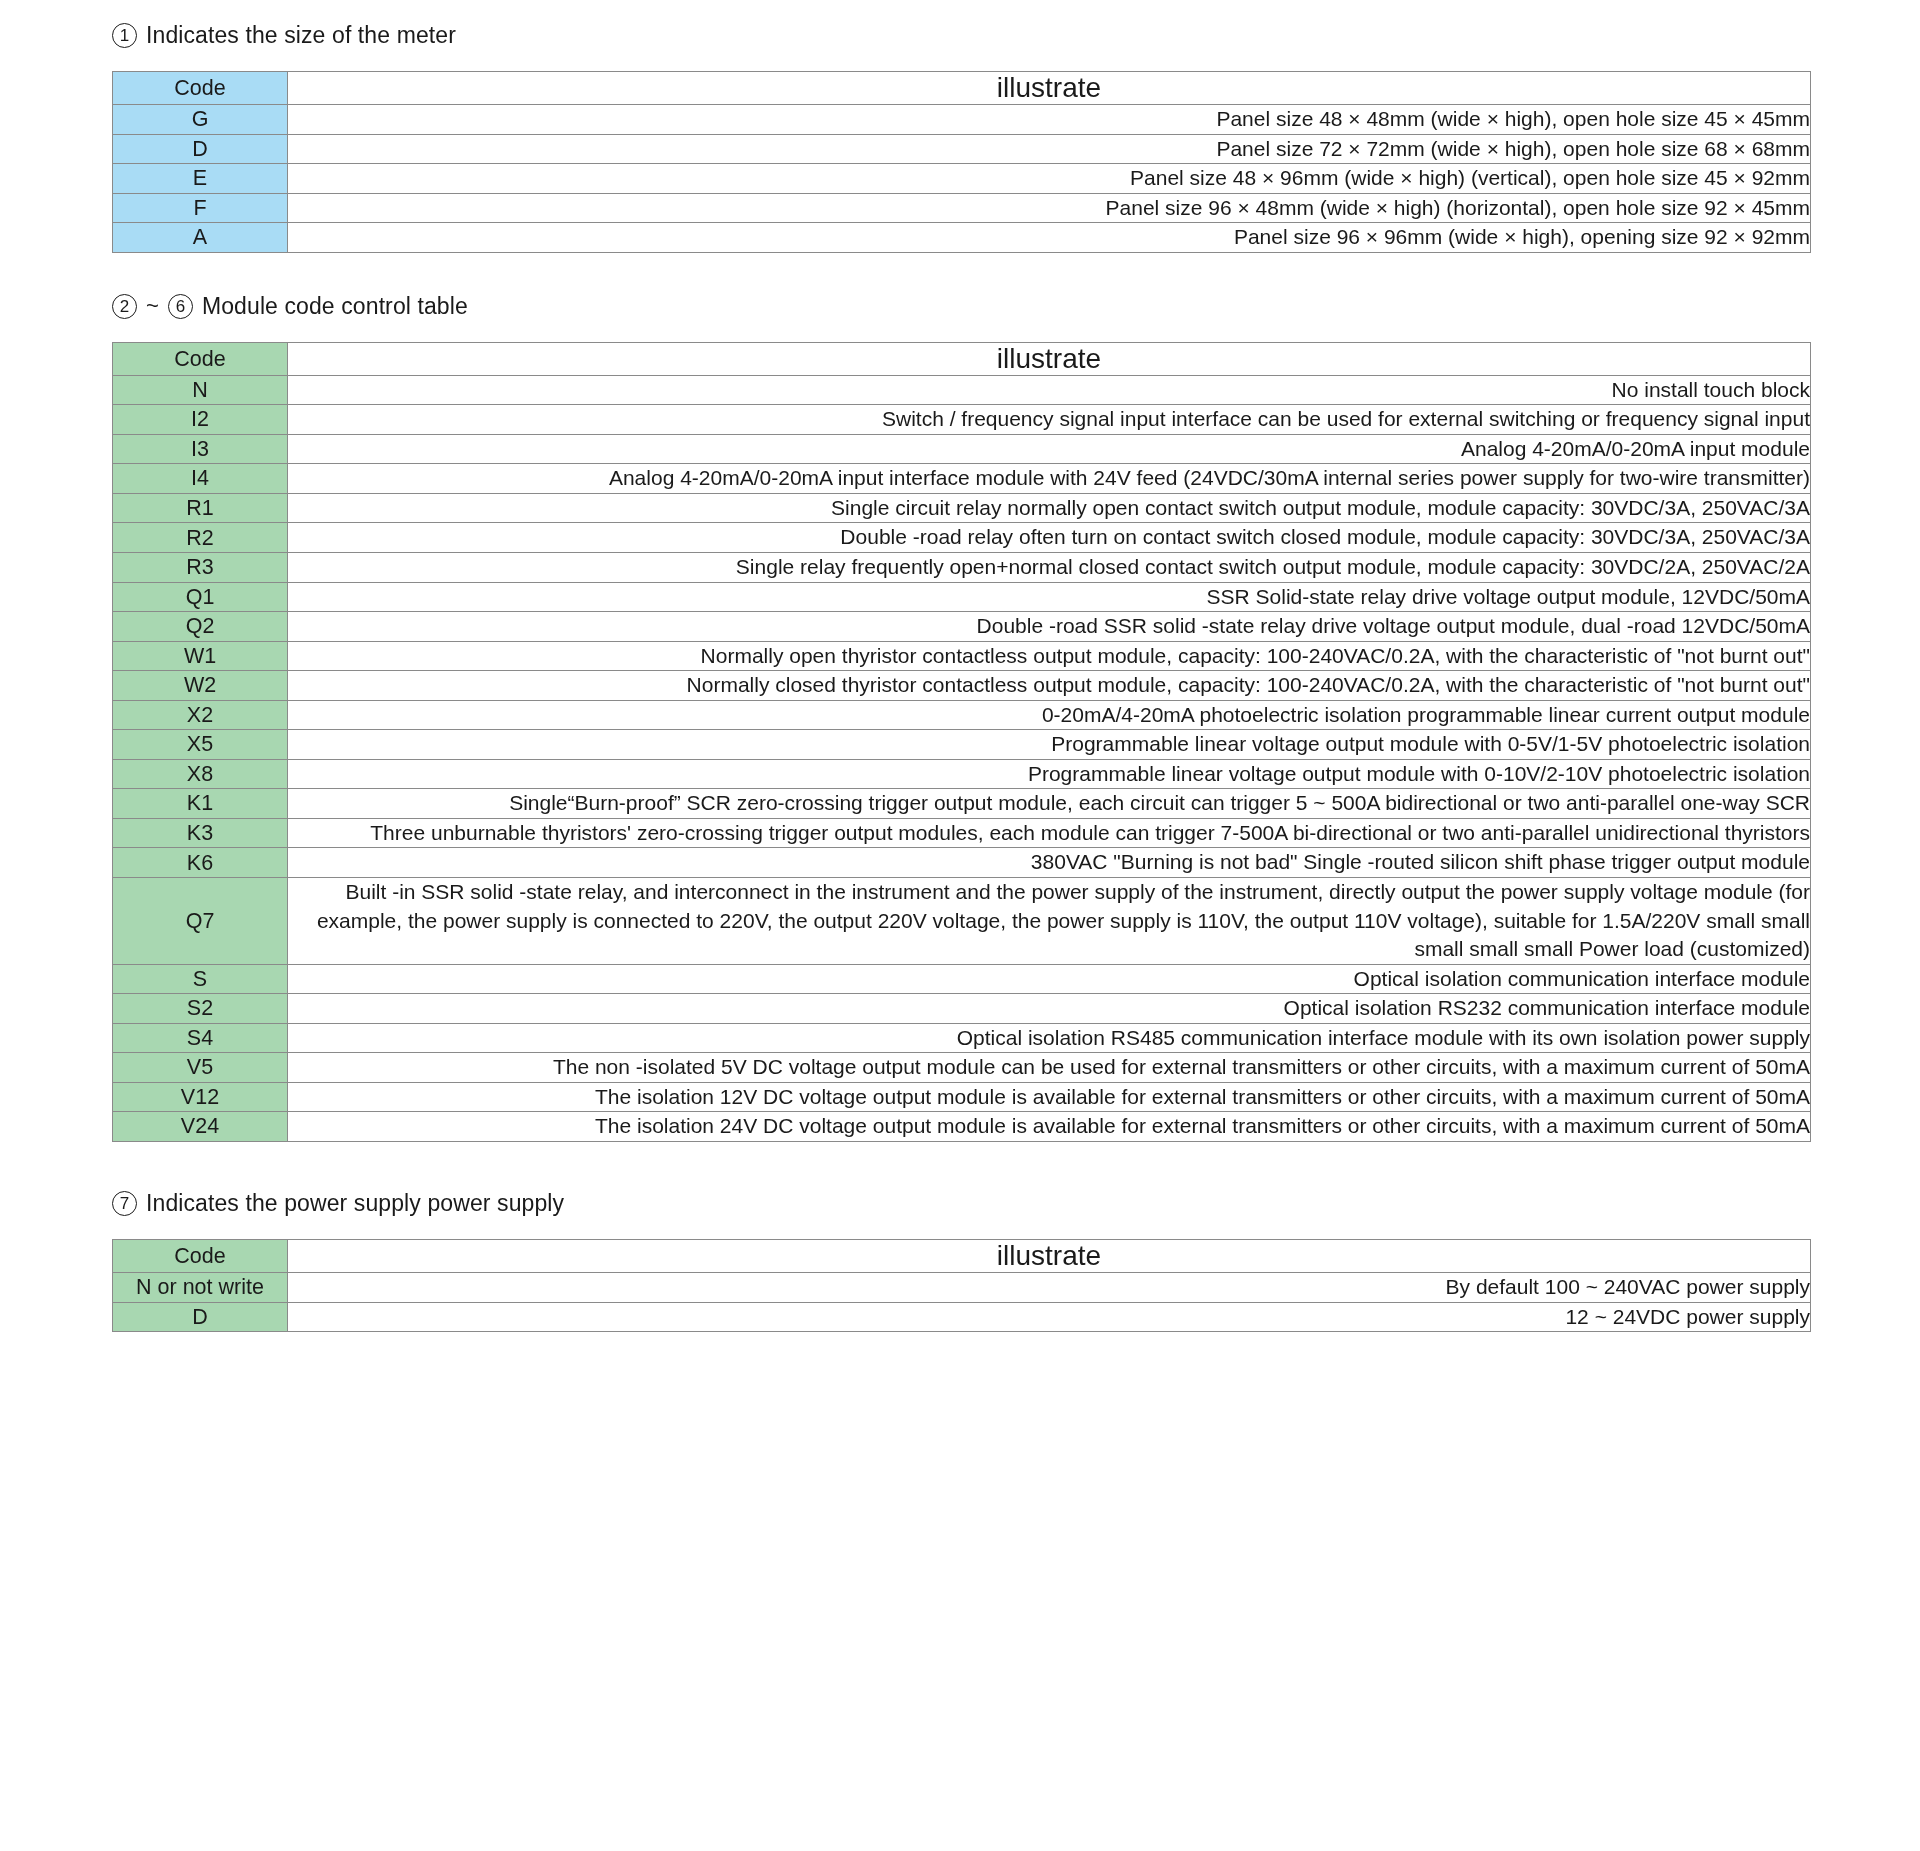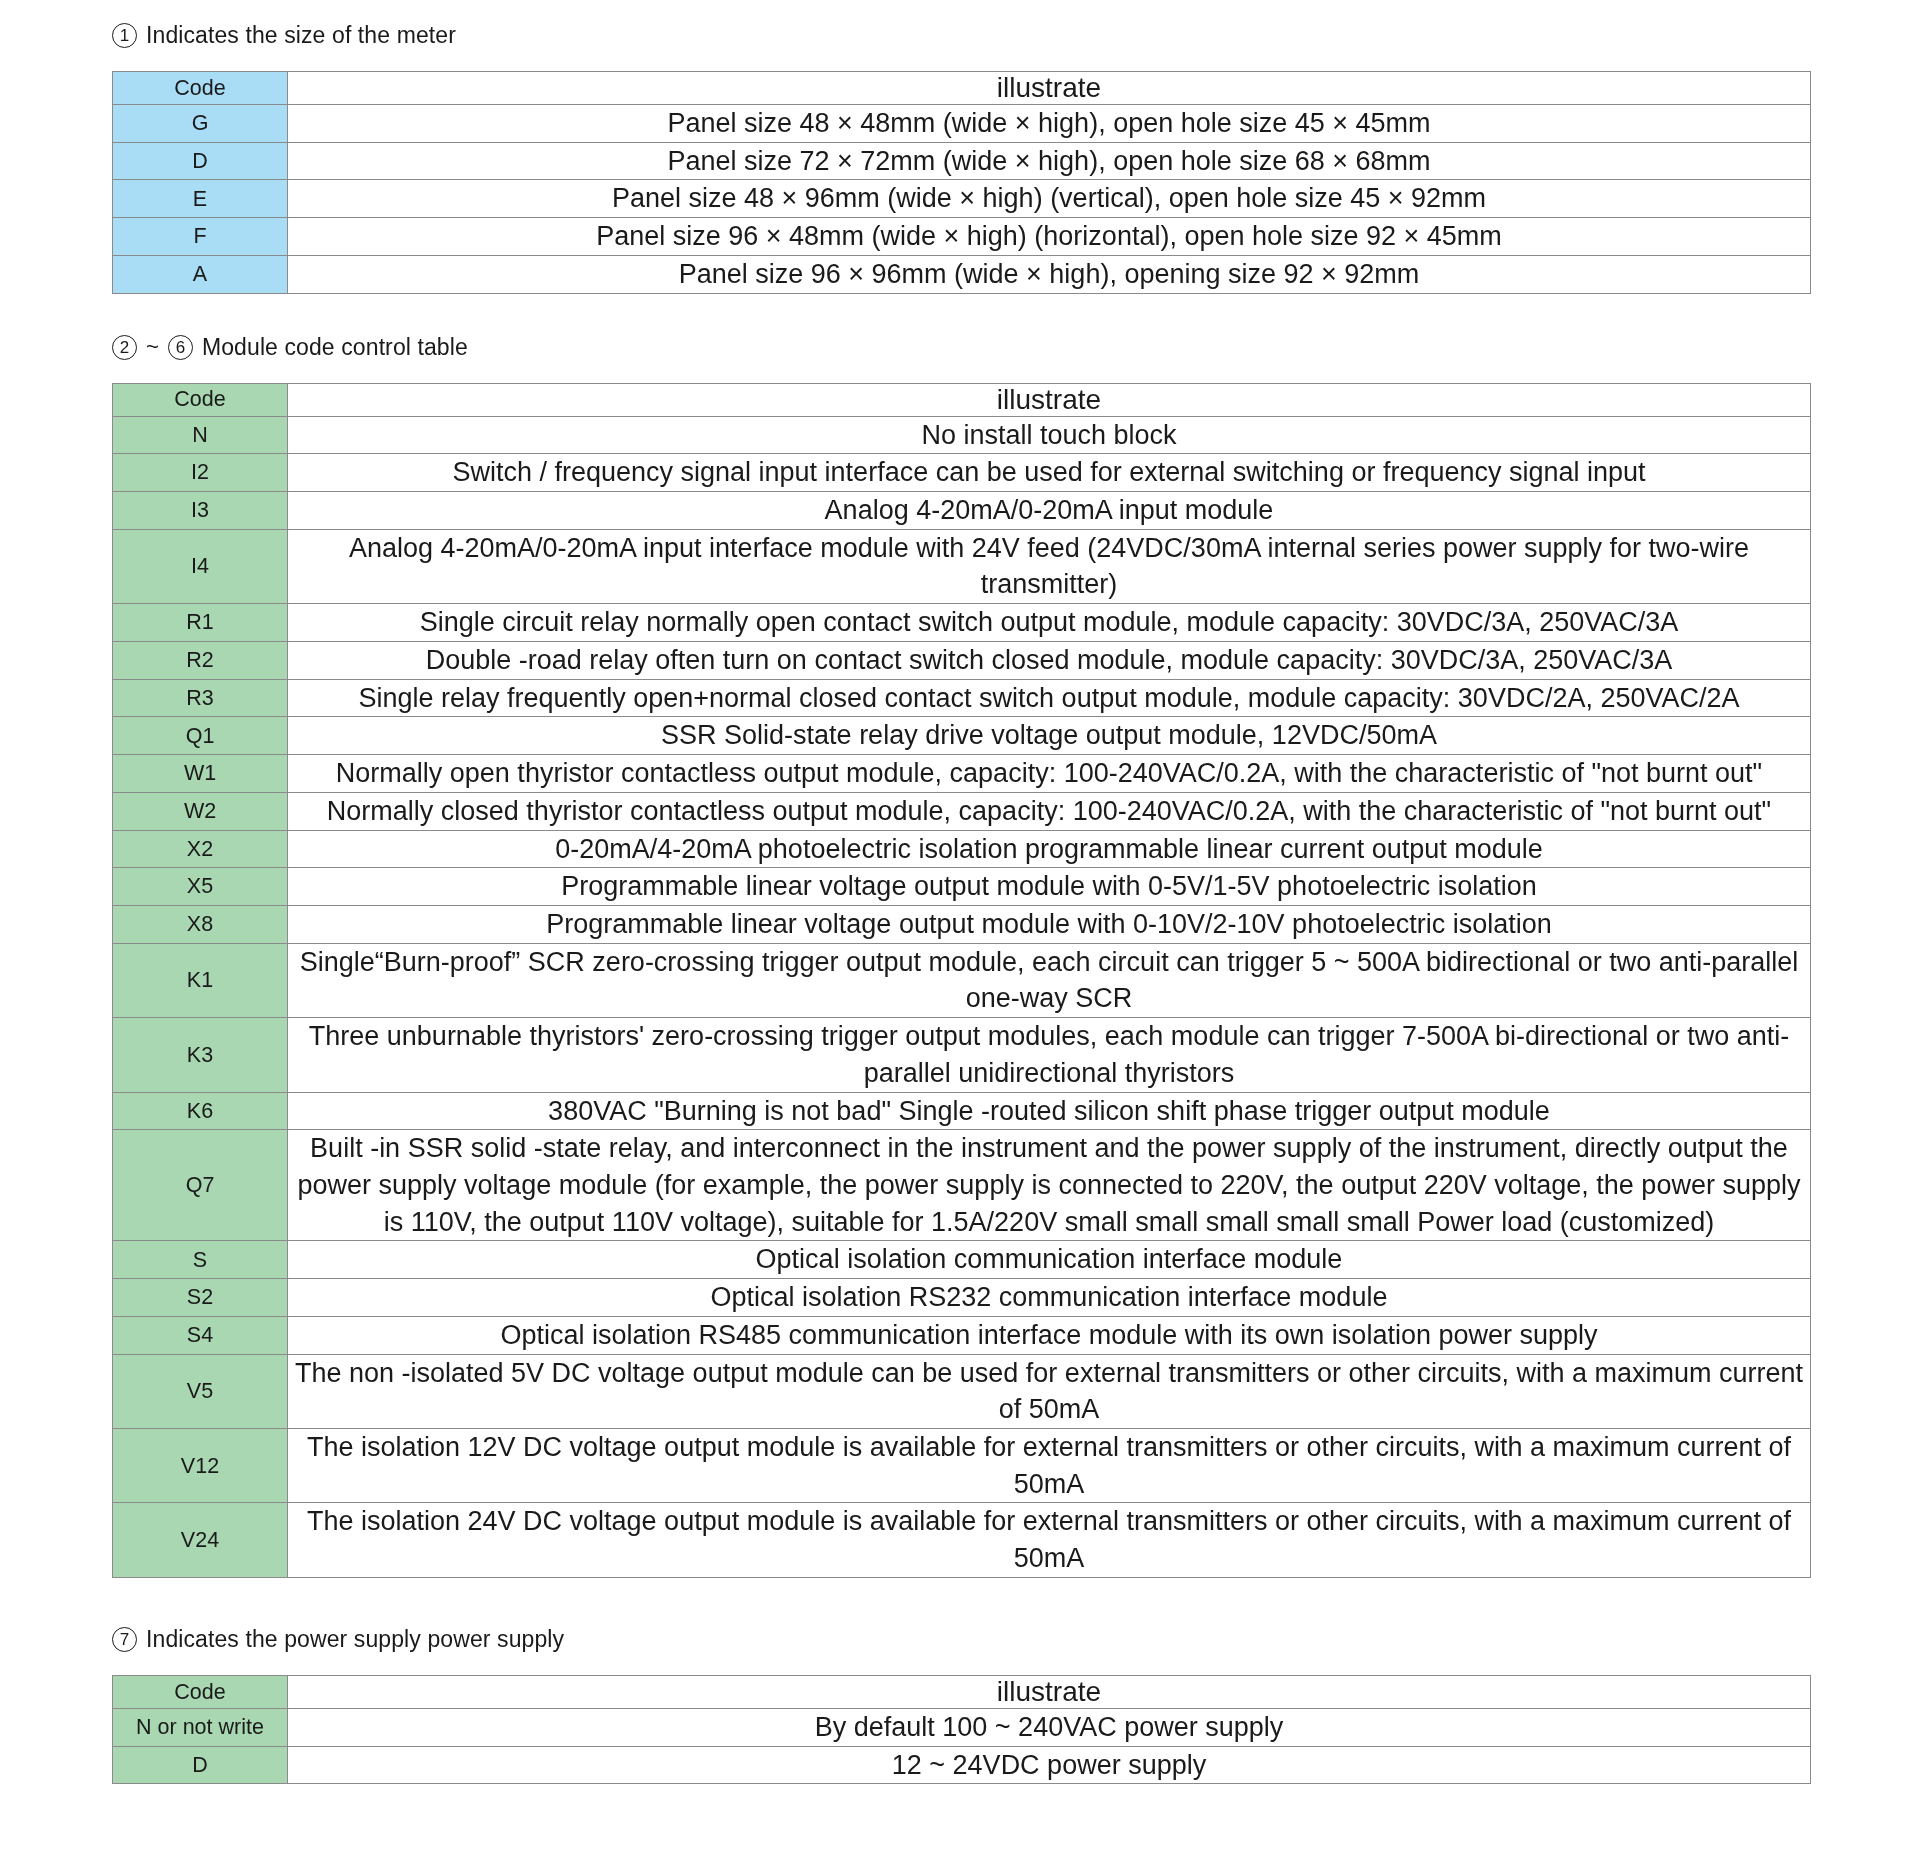--- a/index.html
+++ b/index.html
@@ -67,22 +67,22 @@
     font-weight: normal;
   }
   .col-code { width: 175px; }
   .cell-code {
     text-align: center;
     font-size: 21.5px;
     padding: 5px 2px;
     line-height: 1.32;
   }
   .cell-desc {
-    text-align: center;
-    font-size: 27px;
+    text-align: right;
+    font-size: 21px;
     padding: 6px 0 6px 15px;
     line-height: 1.36;
     margin-left: 16px;
   }
   .cell-head-illustrate {
     text-align: center;
     font-size: 28px;
     padding: 8px 2px;
   }
   
@@ -187,20 +187,24 @@
           </tr>
           <tr>
             <td class="cell-code">R3</td>
             <td class="cell-desc">Single relay frequently open+normal closed contact switch output module, module capacity: 30VDC/2A, 250VAC/2A</td>
           </tr>
           <tr>
             <td class="cell-code">Q1</td>
             <td class="cell-desc">SSR Solid-state relay drive voltage output module, 12VDC/50mA</td>
           </tr>
           <tr>
+            <td class="cell-code">Q2</td>
+            <td class="cell-desc">Double -road SSR solid -state relay drive voltage output module, dual -road 12VDC/50mA</td>
+          </tr>
+          <tr>
             <td class="cell-code">W1</td>
             <td class="cell-desc">Normally open thyristor contactless output module, capacity: 100-240VAC/0.2A, with the characteristic of "not burnt out"</td>
           </tr>
           <tr>
             <td class="cell-code">W2</td>
             <td class="cell-desc">Normally closed thyristor contactless output module, capacity: 100-240VAC/0.2A, with the characteristic of "not burnt out"</td>
           </tr>
           <tr>
             <td class="cell-code">X2</td>
             <td class="cell-desc">0-20mA/4-20mA photoelectric isolation programmable linear current output module</td>

